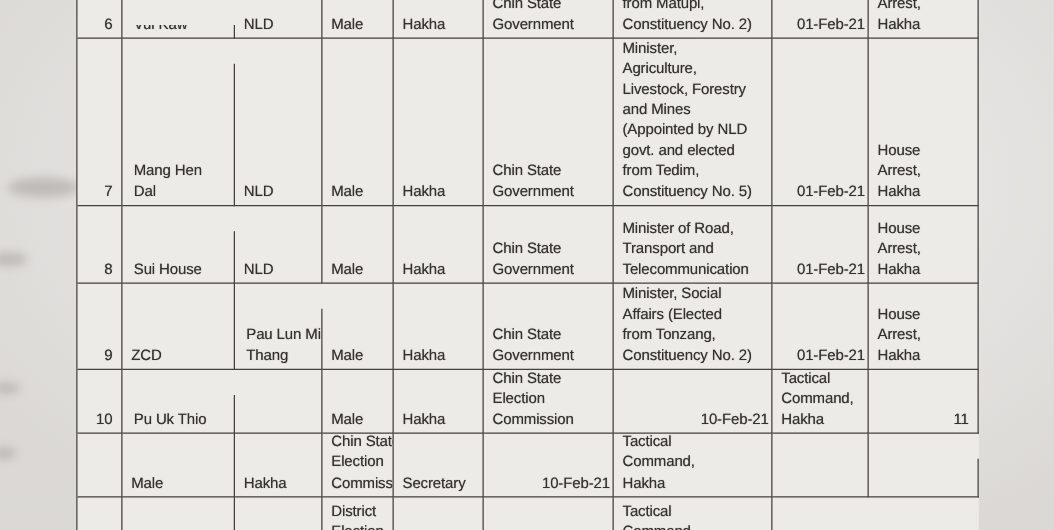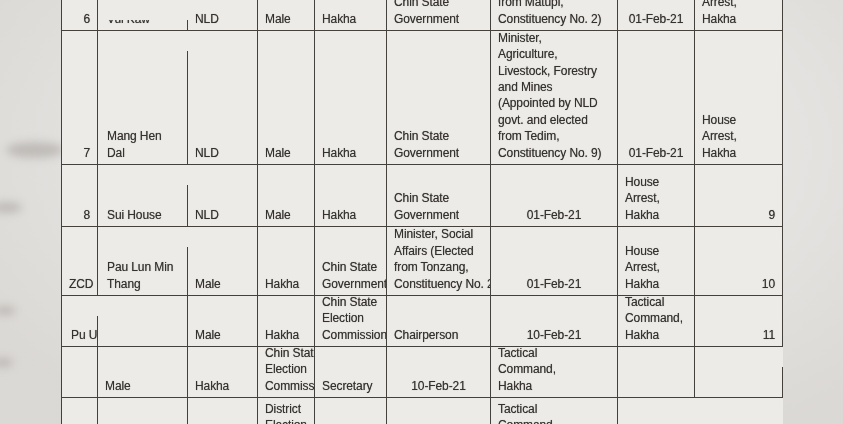--- a/index.html
+++ b/index.html
@@ -58,21 +58,21 @@
     border-bottom: 1.5px solid #44413d;
     font-size: 12px;
     line-height: 16.4px;
     letter-spacing: -0.1px;
     color: #34322f;
     text-shadow: 0 0 0.7px rgba(50,48,44,0.65);
   }
   .cell-text { white-space: pre; }
   .c-no   { justify-content: flex-end; padding-right: 7px; }
   .c-name { padding-left: 9px; margin-top: 20px; }
-  .c-date { justify-content: center; padding-left: 2px; padding-right: 2px; }
+  .c-date { justify-content: flex-end; padding-left: 2px; padding-right: 2px; }
   
   .r6 { align-items: flex-start; padding-top: 3px; }
 </style>
 </head>
 <body>
 
 <div class="stage">
   <div class="smudge s1"></div>
   <div class="smudge s2"></div>
   <div class="smudge s3"></div>
@@ -129,21 +129,21 @@
 Government</span>
       </div>
       <div class="cell c-position r1">
         <span class="cell-text">Minister,
 Agriculture,
 Livestock, Forestry
 and Mines
 (Appointed by NLD
 govt. and elected
 from Tedim,
-Constituency No. 9)</span>
+Constituency No. 5)</span>
       </div>
       <div class="cell c-date r1">
         <span class="cell-text">01-Feb-21</span>
       </div>
       <div class="cell c-status r1">
         <span class="cell-text">House
 Arrest,
 Hakha</span>
       </div>
       <div class="cell c-no r2">
@@ -157,20 +157,25 @@
       </div>
       <div class="cell c-gender r2">
         <span class="cell-text">Male</span>
       </div>
       <div class="cell c-town r2">
         <span class="cell-text">Hakha</span>
       </div>
       <div class="cell c-organization r2">
         <span class="cell-text">Chin State
 Government</span>
+      </div>
+      <div class="cell c-position r2">
+        <span class="cell-text">Minister of Road,
+Transport and
+Telecommunication</span>
       </div>
       <div class="cell c-date r2">
         <span class="cell-text">01-Feb-21</span>
       </div>
       <div class="cell c-status r2">
         <span class="cell-text">House
 Arrest,
 Hakha</span>
       </div>
       <div class="cell c-no r3">
@@ -220,23 +225,20 @@
         <span class="cell-text">Male</span>
       </div>
       <div class="cell c-town r4">
         <span class="cell-text">Hakha</span>
       </div>
       <div class="cell c-organization r4">
         <span class="cell-text">Chin State
 Election
 Commission</span>
       </div>
-      <div class="cell c-position r4">
-        <span class="cell-text">Chairperson</span>
-      </div>
       <div class="cell c-date r4">
         <span class="cell-text">10-Feb-21</span>
       </div>
       <div class="cell c-status r4">
         <span class="cell-text">Tactical
 Command,
 Hakha</span>
       </div>
       <div class="cell c-no r5">
         <span class="cell-text">11</span>

